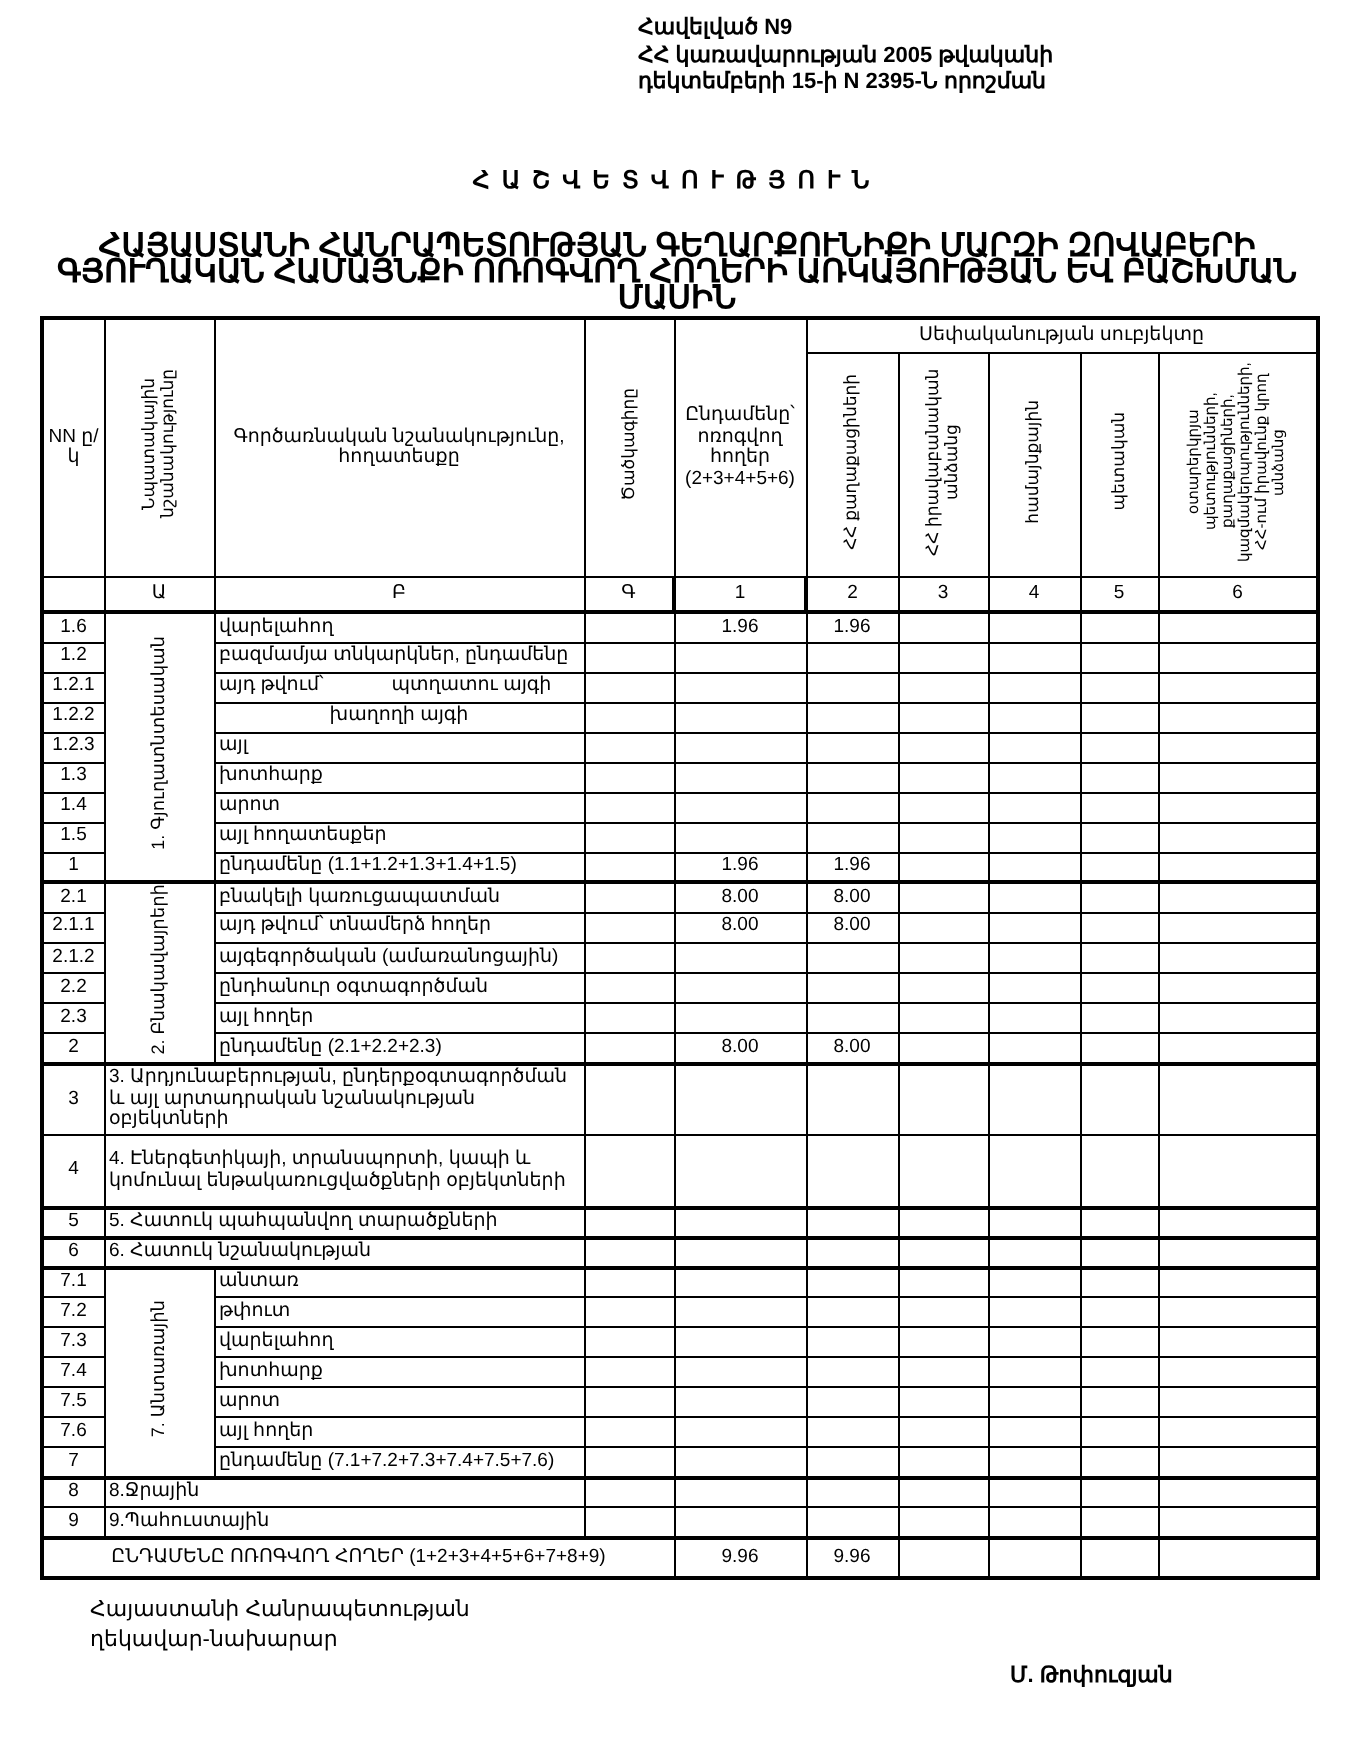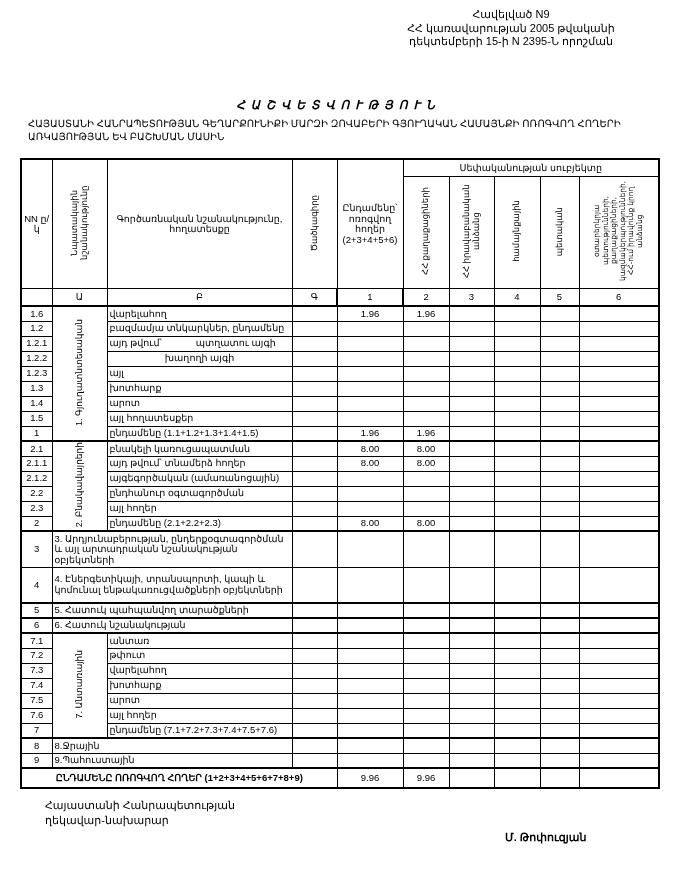--- a/index.html
+++ b/index.html
@@ -1,25 +1,25 @@
 <!DOCTYPE html>
 <html><head>
 <meta charset="utf-8">
 <style>
   html,body{margin:0;padding:0;background:#e8e8e8;}
   .page{
     position:relative;width:677px;height:869px;background:#ffffff;
     font-family:"Liberation Sans", sans-serif;color:#000;overflow:hidden;
   }
-  .appendix{position:absolute;top:8px;left:346px;width:330px;text-align:center;
-    font-weight:normal;font-size:11px;line-height:13.5px;}
-  .report-title{position:absolute;top:98px;left:0;width:100%;text-align:center;
-    font-weight:bold;font-size:12px;letter-spacing:6px;font-style:italic;}
-  .report-subtitle{position:absolute;top:117px;left:28px;width:621px;text-align:left;
-    font-weight:normal;font-size:10px;line-height:13px;}
+  .appendix{position:absolute;top:8px;left:319px;width:330px;text-align:left;
+    font-weight:bold;font-size:11px;line-height:13.5px;}
+  .report-title{position:absolute;top:83px;left:0;width:100%;text-align:center;
+    font-weight:bold;font-size:12px;letter-spacing:6px;}
+  .report-subtitle{position:absolute;top:117px;left:28px;width:621px;text-align:center;
+    font-weight:bold;font-size:16px;line-height:13px;}
 
   table.report{
     position:absolute;top:158px;left:20px;border-collapse:collapse;table-layout:fixed;
     border:2px solid #000;
   }
   table.report th, table.report td{
     border:1px solid #000;padding:0 2px;font-size:9.5px;line-height:10.5px;
     overflow:hidden;vertical-align:middle;
   }
   thead th{font-weight:normal;text-align:center;}
@@ -43,21 +43,21 @@
   td.nn{text-align:center;font-size:9px;}
   td.group{text-align:center;}
   td.group .vt{font-size:9px;max-height:999px;}
   td.label{text-align:left;font-size:9.5px;}
   td.label.center{text-align:center;}
   td.label .c2{display:inline-block;}
   td.label.split{display:table-cell;}
   td.label.split .c2{margin-left:34px;}
   td.vc{text-align:center;font-size:10px;}
   td.vc0{border-left:2px solid #000;border-right:2px solid #000;}
-  tr.grand td.label{font-weight:bold;text-align:center;font-size:9.5px;}
+  tr.grand td.label{font-weight:normal;text-align:center;font-size:9.5px;}
 
   .footer-left{position:absolute;top:798px;left:45px;font-weight:normal;
     font-size:11px;line-height:15px;}
   .signature{position:absolute;top:831px;left:505px;font-weight:bold;font-size:11px;}
 </style>
 </head>
 <body>
 
 <div class="page">
 

